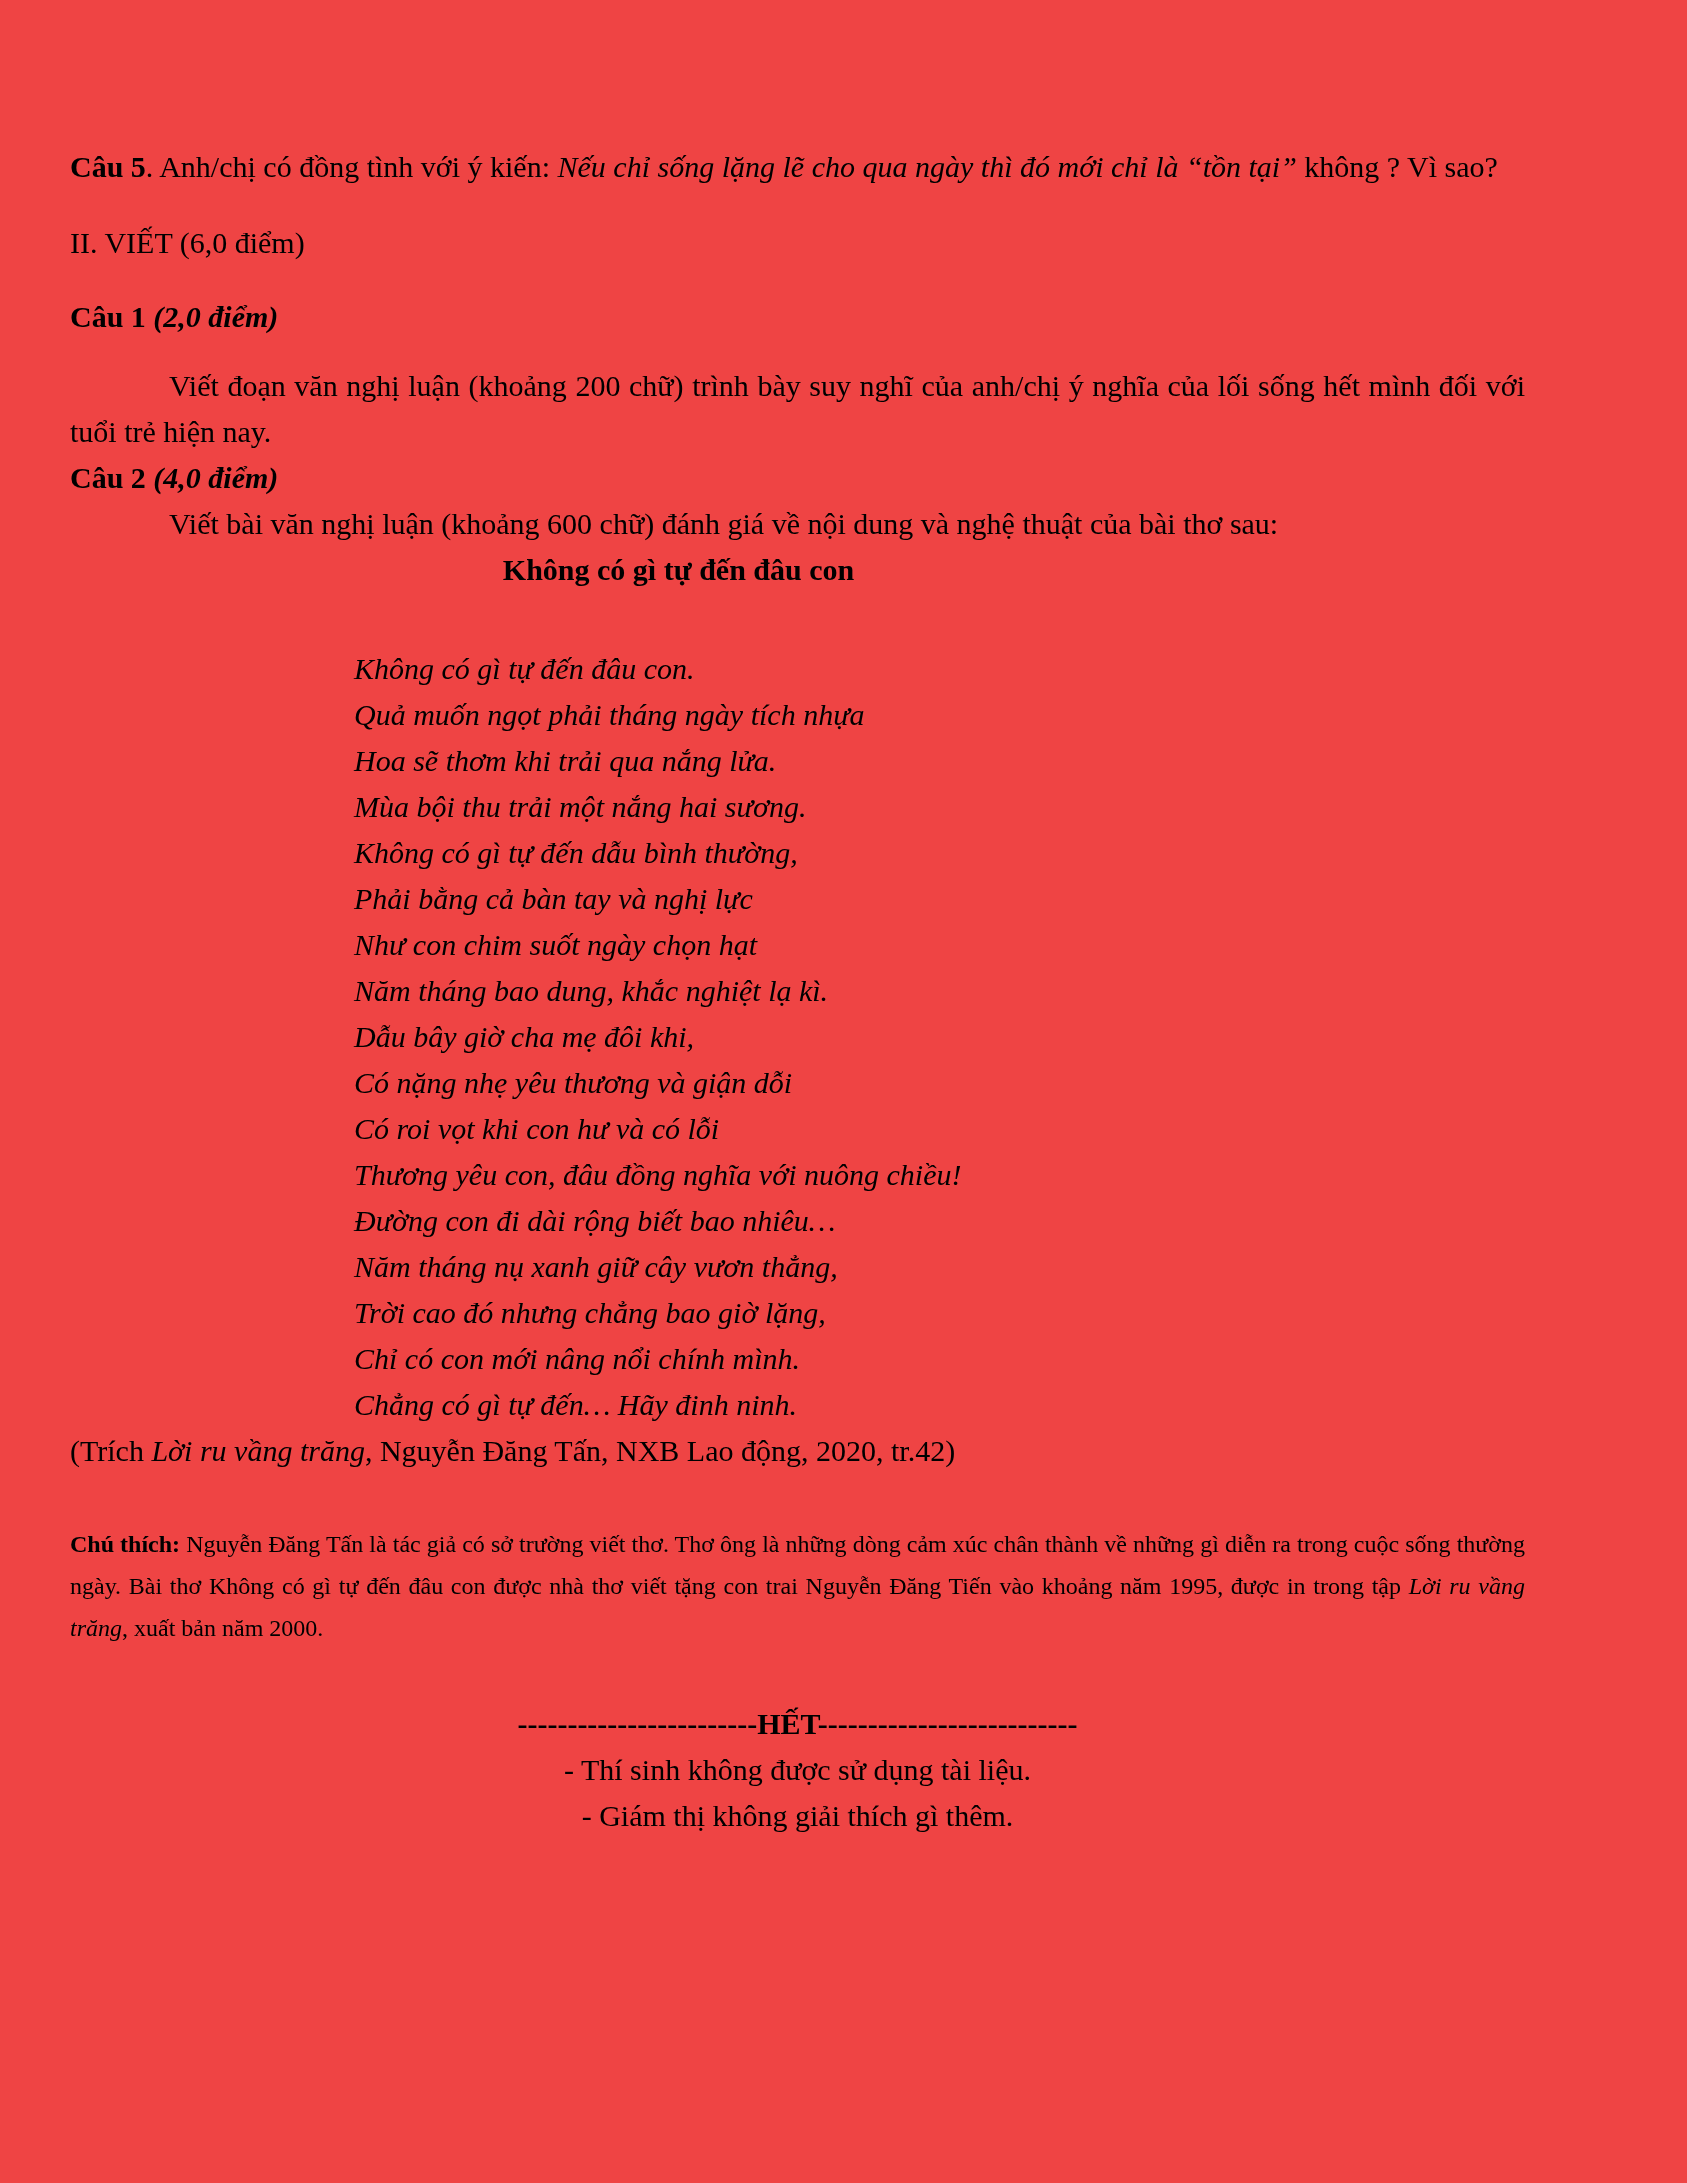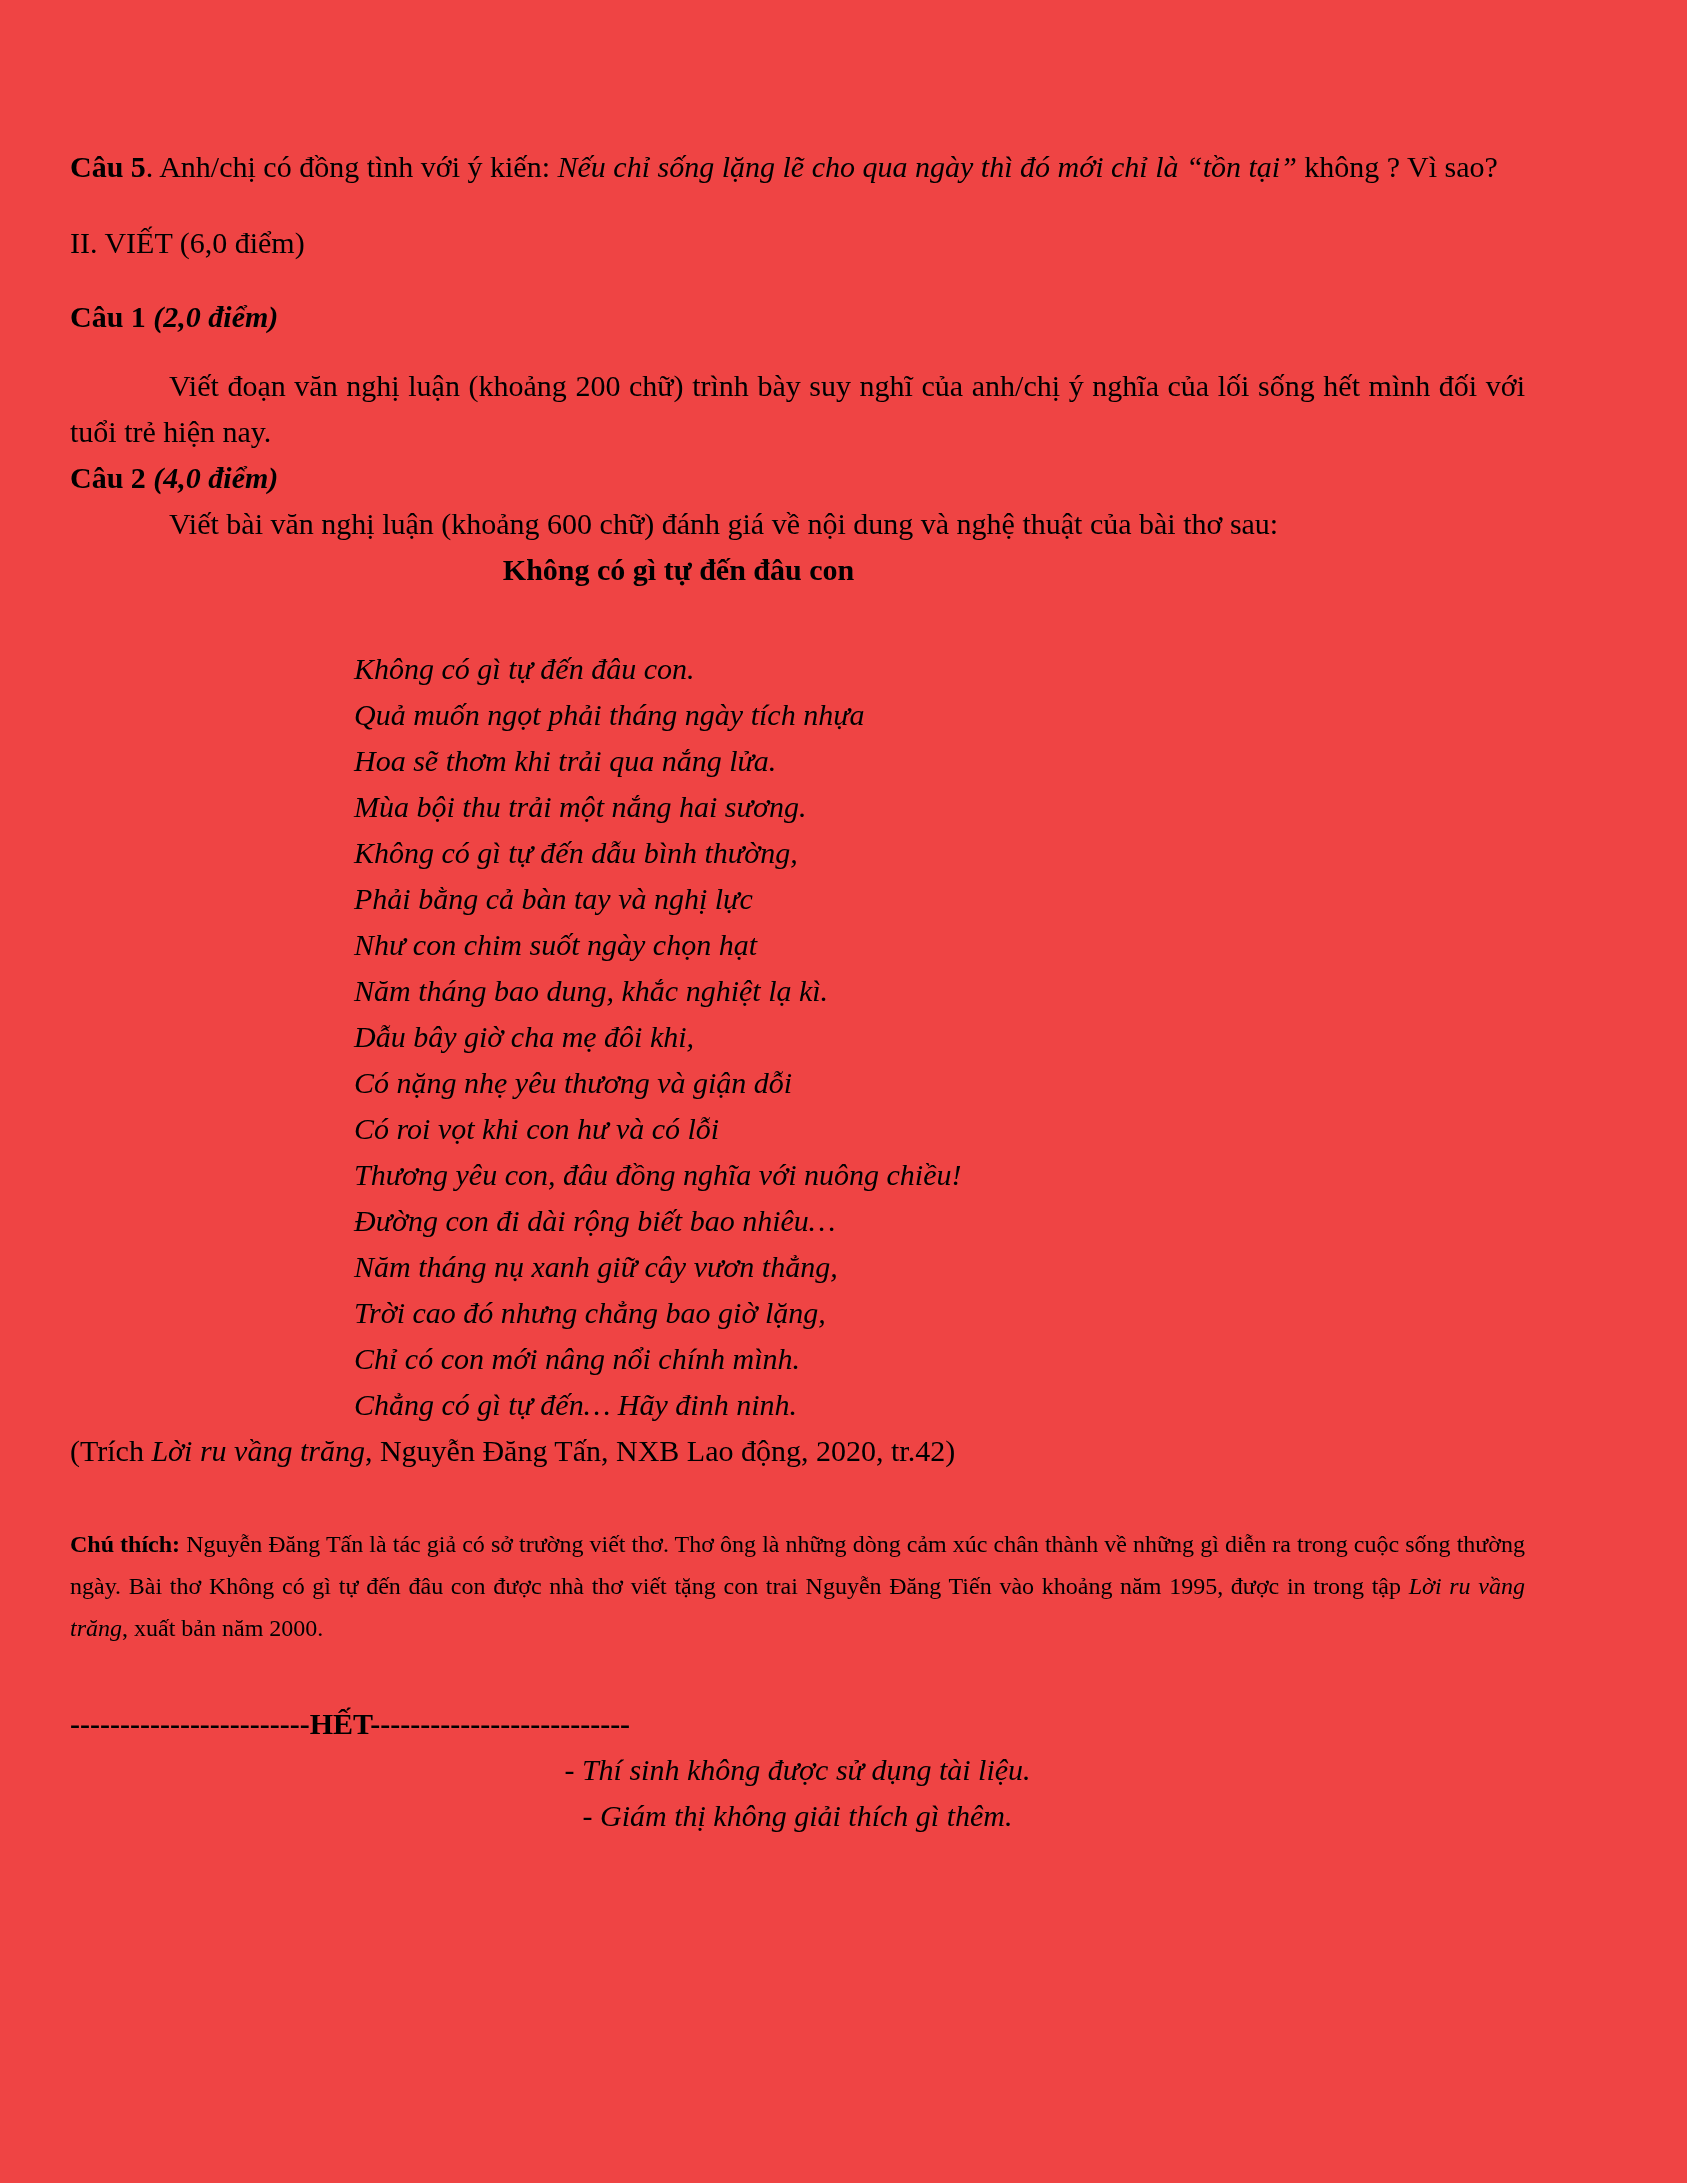--- a/index.html
+++ b/index.html
@@ -41,25 +41,24 @@
   }
   .citation { text-align: left; margin: 0; }
   .note {
     font-size: 24px;
     line-height: 42px;
     text-align: justify;
     margin: 49px 0 0 0;
   }
   .end-line {
     font-weight: bold;
-    text-align: left;
+    text-align: center;
     margin: 52px 0 0 0;
   }
   .footer-note {
-    font-style: italic;
     text-align: center;
     margin: 0;
   }
 </style>
 </head>
 <body>
 
 <div class="page">
 
   <p class="q5 justify"><strong>Câu 5</strong><span>. Anh/chị có đồng tình với ý kiến: </span><em>Nếu chỉ sống lặng lẽ cho qua ngày thì đó mới chỉ là “tồn tại”</em><span> không ? Vì sao?</span></p>

